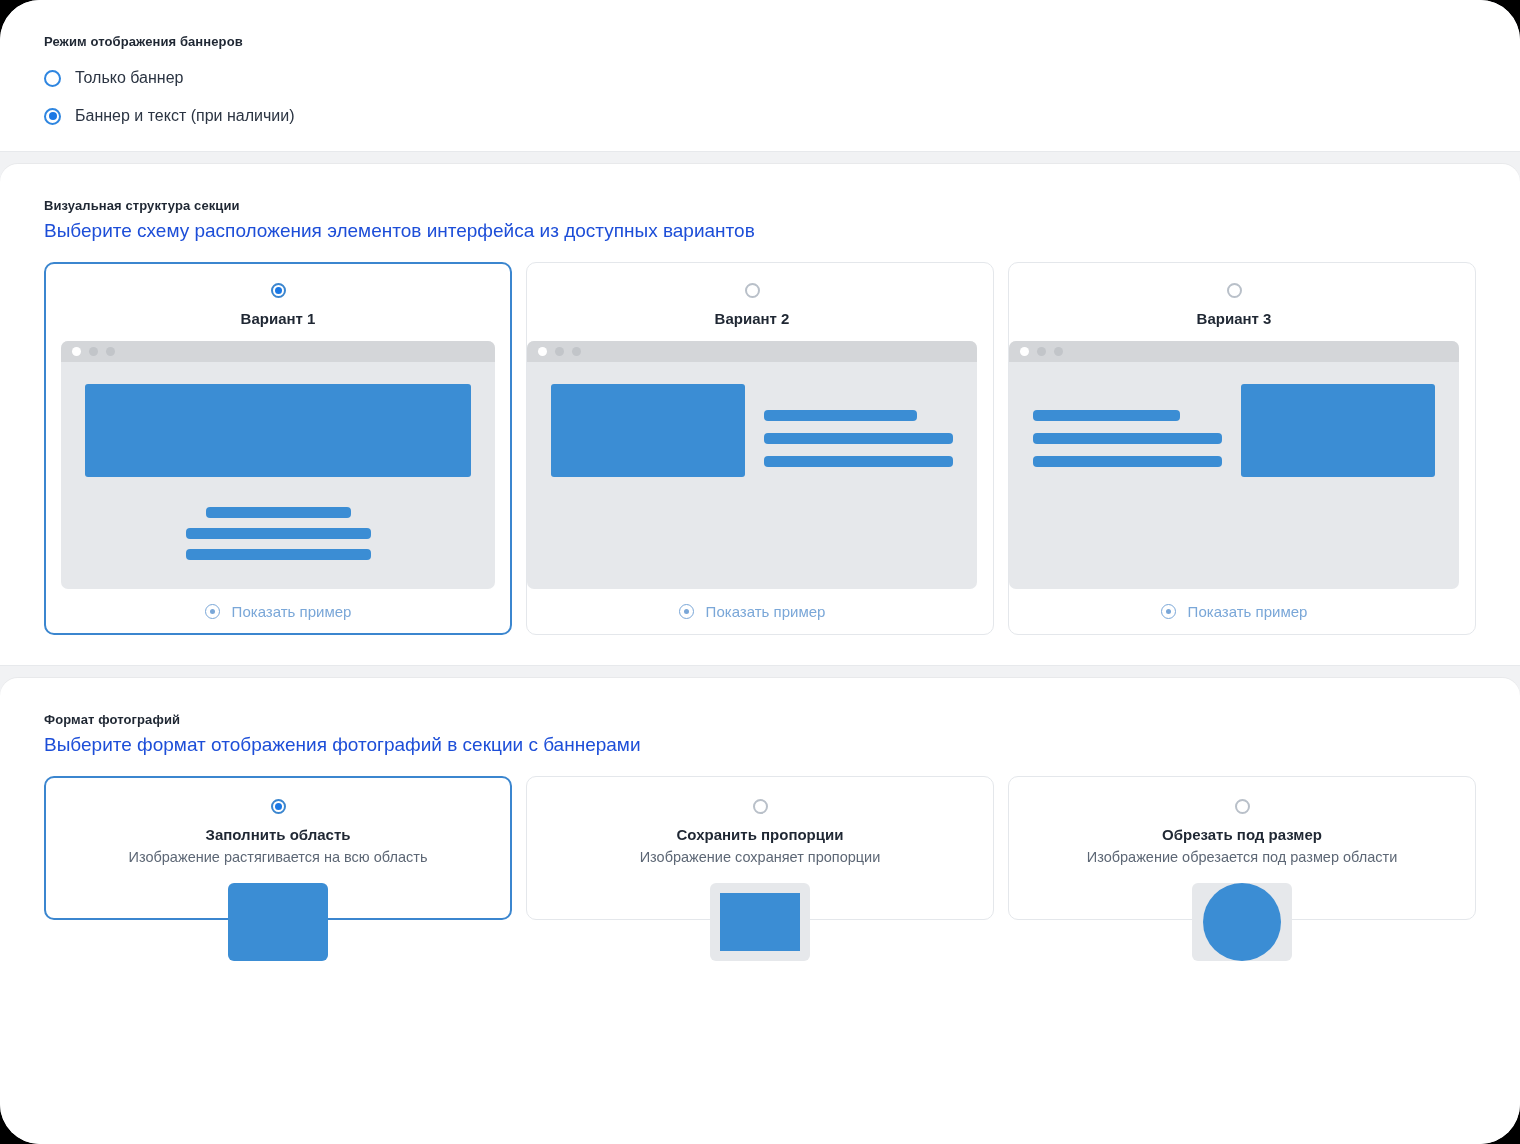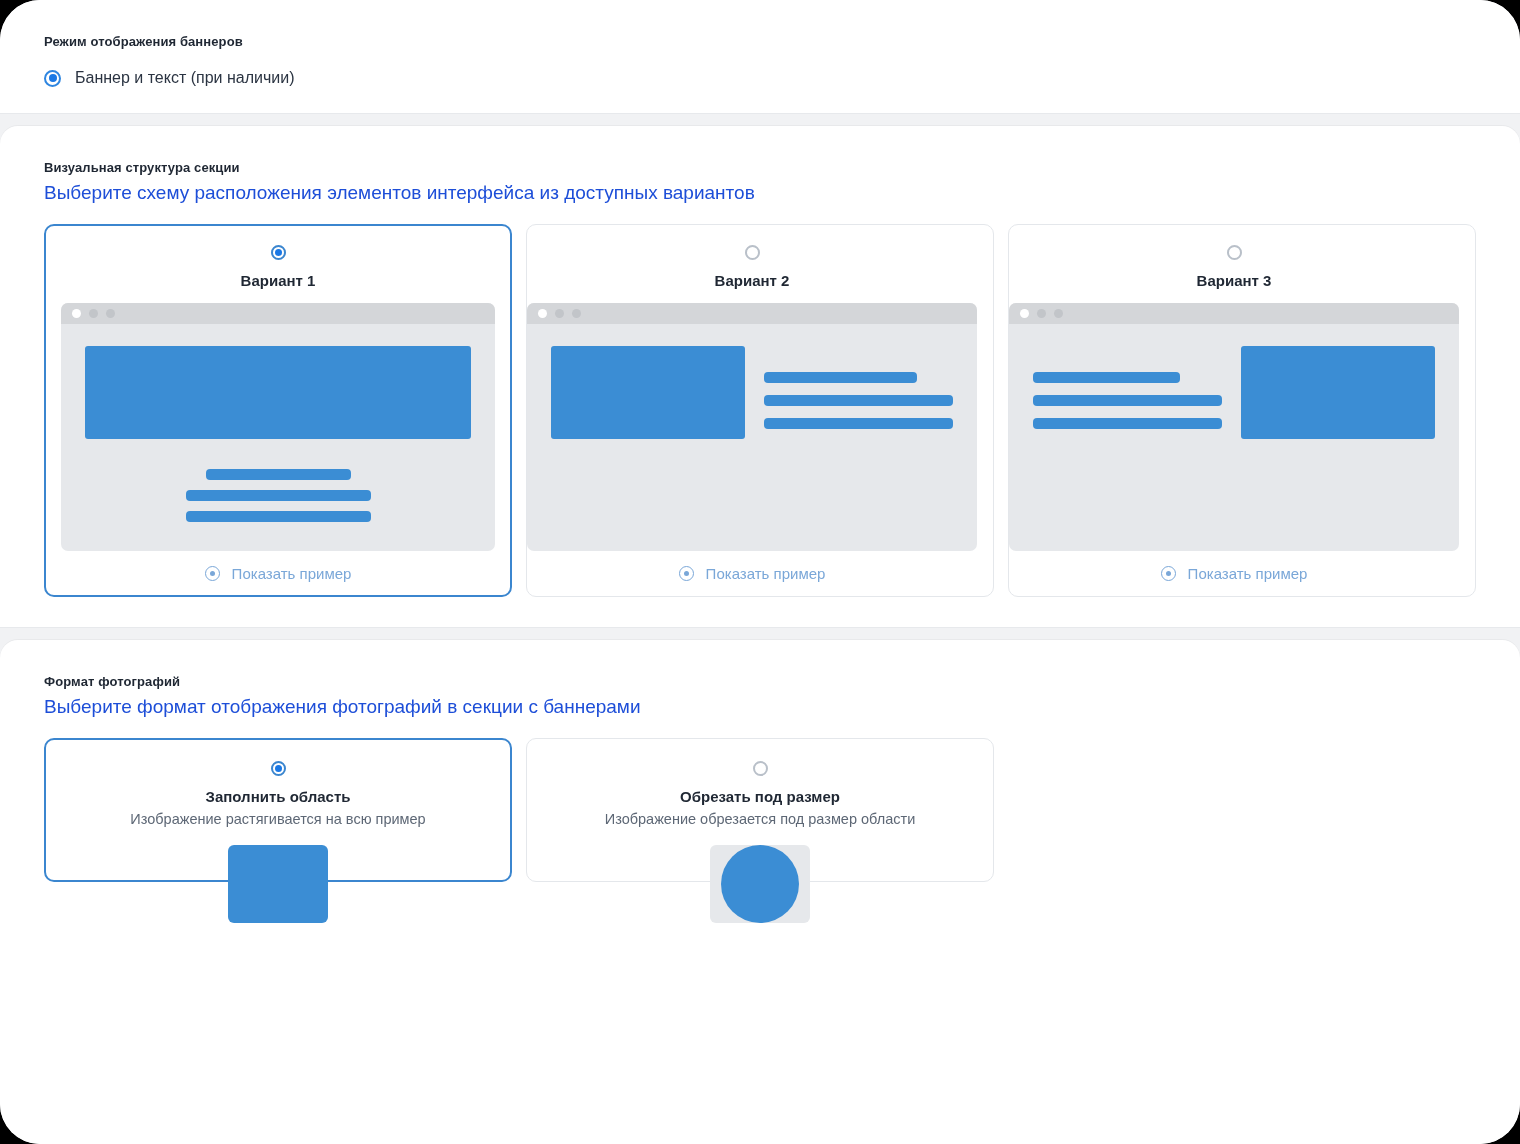--- a/index.html
+++ b/index.html
@@ -267,20 +267,24 @@
 </style>
 </head>
 <body>
 
 <div class="page">
 
   <section class="panel panel-top">
     <div class="inner">
       <h2 class="section-title">Режим отображения баннеров</h2>
 
+      <div class="radio-row">
+        <span class="radio"></span>
+        <span class="radio-label">Только баннер</span>
+      </div>
 
       <div class="radio-row">
         <span class="radio checked"></span>
         <span class="radio-label">Баннер и текст (при наличии)</span>
       </div>
     </div>
   </section>
 
   <section class="panel panel-mid">
     <div class="inner">
@@ -382,26 +386,38 @@
       <h2 class="section-title">Формат фотографий</h2>
       <p class="section-sub">Выберите формат отображения фотографий в секции с баннерами</p>
 
       <div class="cards">
 
         <div class="fcard selected">
           <div class="card-radio-wrap">
             <span class="card-radio checked"></span>
           </div>
           <div class="fcard-title">Заполнить область</div>
-          <div class="fcard-desc">Изображение растягивается на всю пример</div>
+          <div class="fcard-desc">Изображение растягивается на всю область</div>
           <div class="fpreview">
             <div class="pv-fill"></div>
           </div>
         </div>
 
+        <div class="fcard">
+          <div class="card-radio-wrap">
+            <span class="card-radio empty"></span>
+          </div>
+          <div class="fcard-title">Сохранить пропорции</div>
+          <div class="fcard-desc">Изображение сохраняет пропорции</div>
+          <div class="fpreview">
+            <div class="pv-contain">
+                <i></i>
+              </div>
+          </div>
+        </div>
 
         <div class="fcard">
           <div class="card-radio-wrap">
             <span class="card-radio empty"></span>
           </div>
           <div class="fcard-title">Обрезать под размер</div>
           <div class="fcard-desc">Изображение обрезается под размер области</div>
           <div class="fpreview">
             <div class="pv-crop">
                 <i></i>

